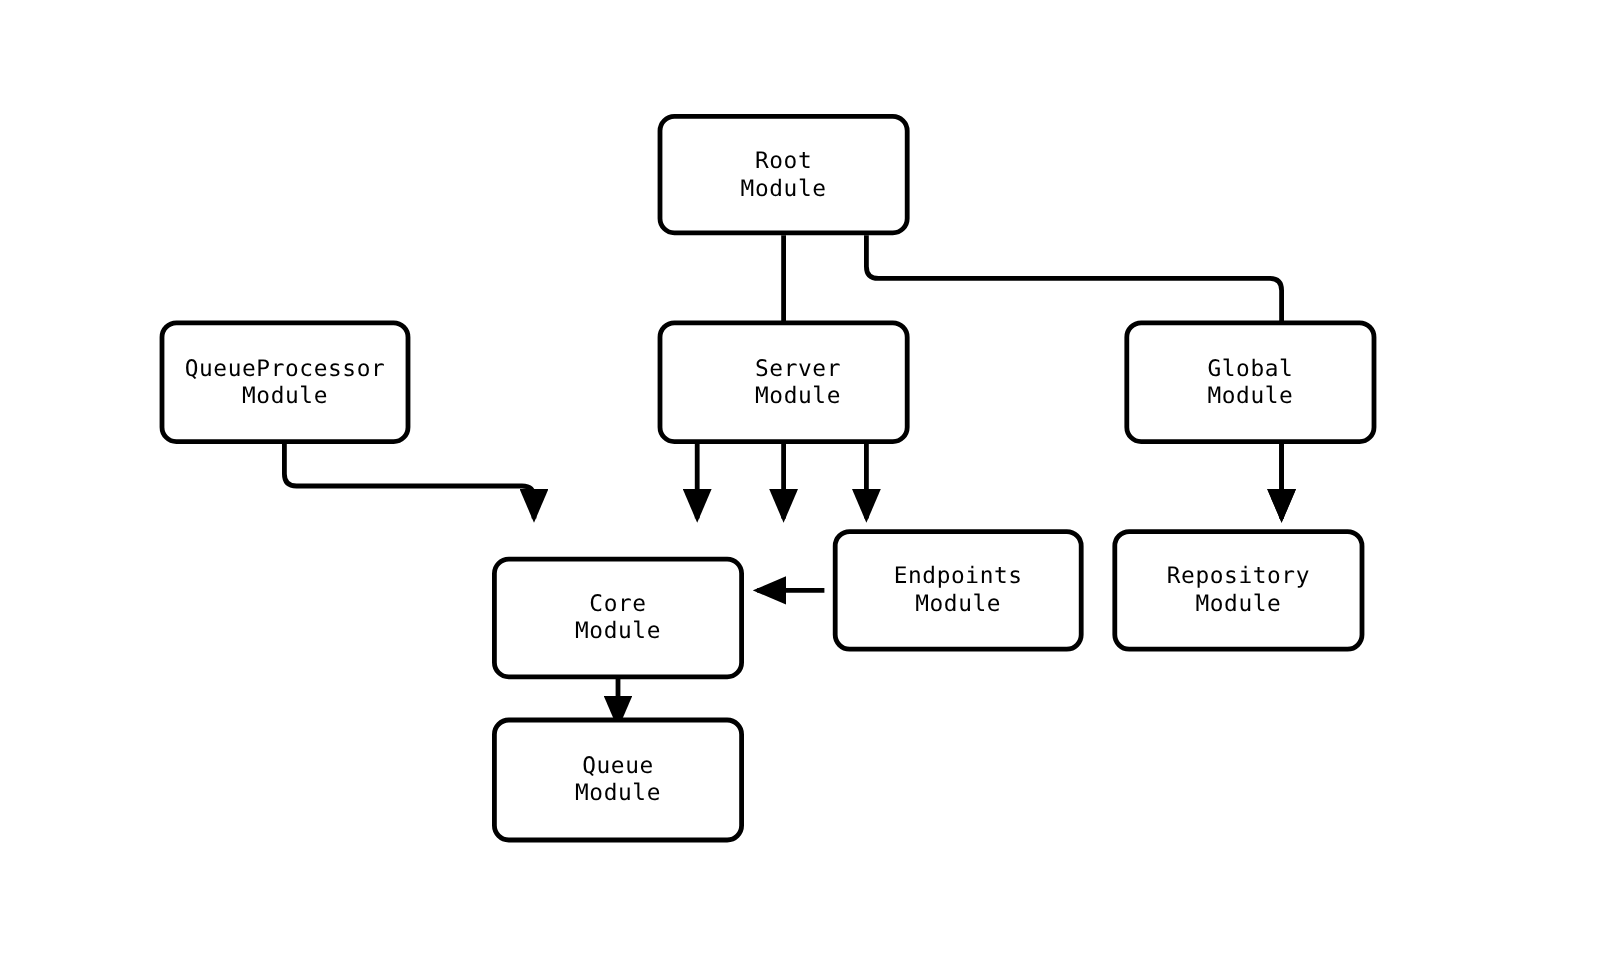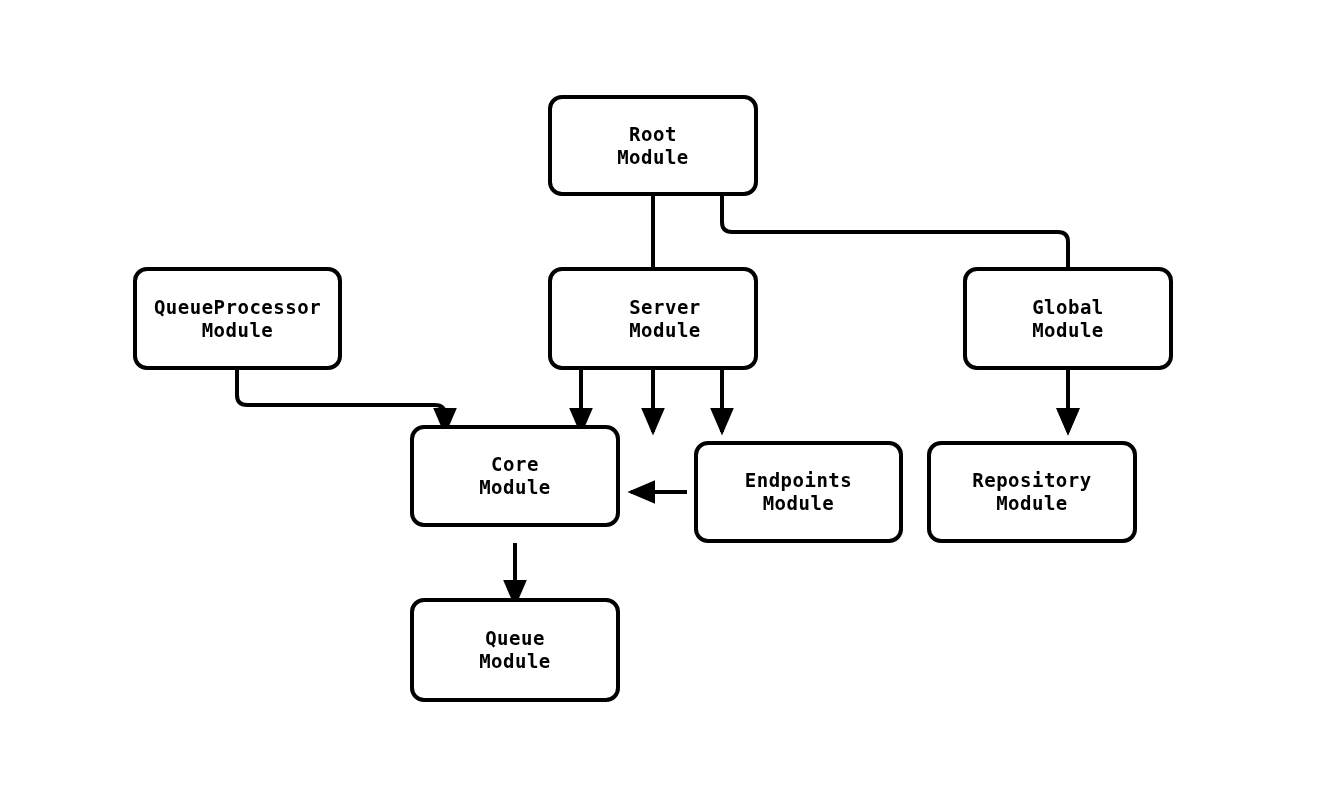--- a/index.html
+++ b/index.html
@@ -12,21 +12,20 @@
     width: 1337px;
     height: 809px;
     overflow: hidden;
     font-family: "DejaVu Sans Mono", "Liberation Mono", monospace;
   }
   #diagram-root {
     position: relative;
     width: 1337px;
     height: 702px;
     background: #ffffff;
-    font-weight: bold;
   }
   #edge-layer {
     position: absolute;
     left: 0;
     top: 0;
     width: 1337px;
     height: 809px;
   }
   .node {
     position: absolute;
@@ -88,26 +87,26 @@
   <div class="node" id="node-queueprocessor" style="left: 133px; top: 267px; width: 209px; height: 103px; border-radius: 14px;">
     <span class="node-line">QueueProcessor</span>
     <span class="node-line">Module</span>
   </div>
 
   <div class="node" id="node-server" style="left: 548px; top: 267px; width: 210px; height: 103px; padding-left: 24px;">
     <span class="node-line">Server</span>
     <span class="node-line">Module</span>
   </div>
 
-  <div class="node" id="node-global" style="left: 963px; top: 267px; width: 210px; height: 103px;">
+  <div class="node" id="node-global" style="left: 937px; top: 267px; width: 210px; height: 103px;">
     <span class="node-line">Global</span>
     <span class="node-line">Module</span>
   </div>
 
-  <div class="node" id="node-core" style="left: 410px; top: 425px; width: 210px; height: 102px;">
+  <div class="node" id="node-core" style="left: 410px; top: 464px; width: 210px; height: 102px;">
     <span class="node-line">Core</span>
     <span class="node-line">Module</span>
   </div>
 
   <div class="node" id="node-endpoints" style="left: 694px; top: 441px; width: 209px; height: 102px;">
     <span class="node-line">Endpoints</span>
     <span class="node-line">Module</span>
   </div>
 
   <div class="node" id="node-repository" style="left: 927px; top: 441px; width: 210px; height: 102px;">

